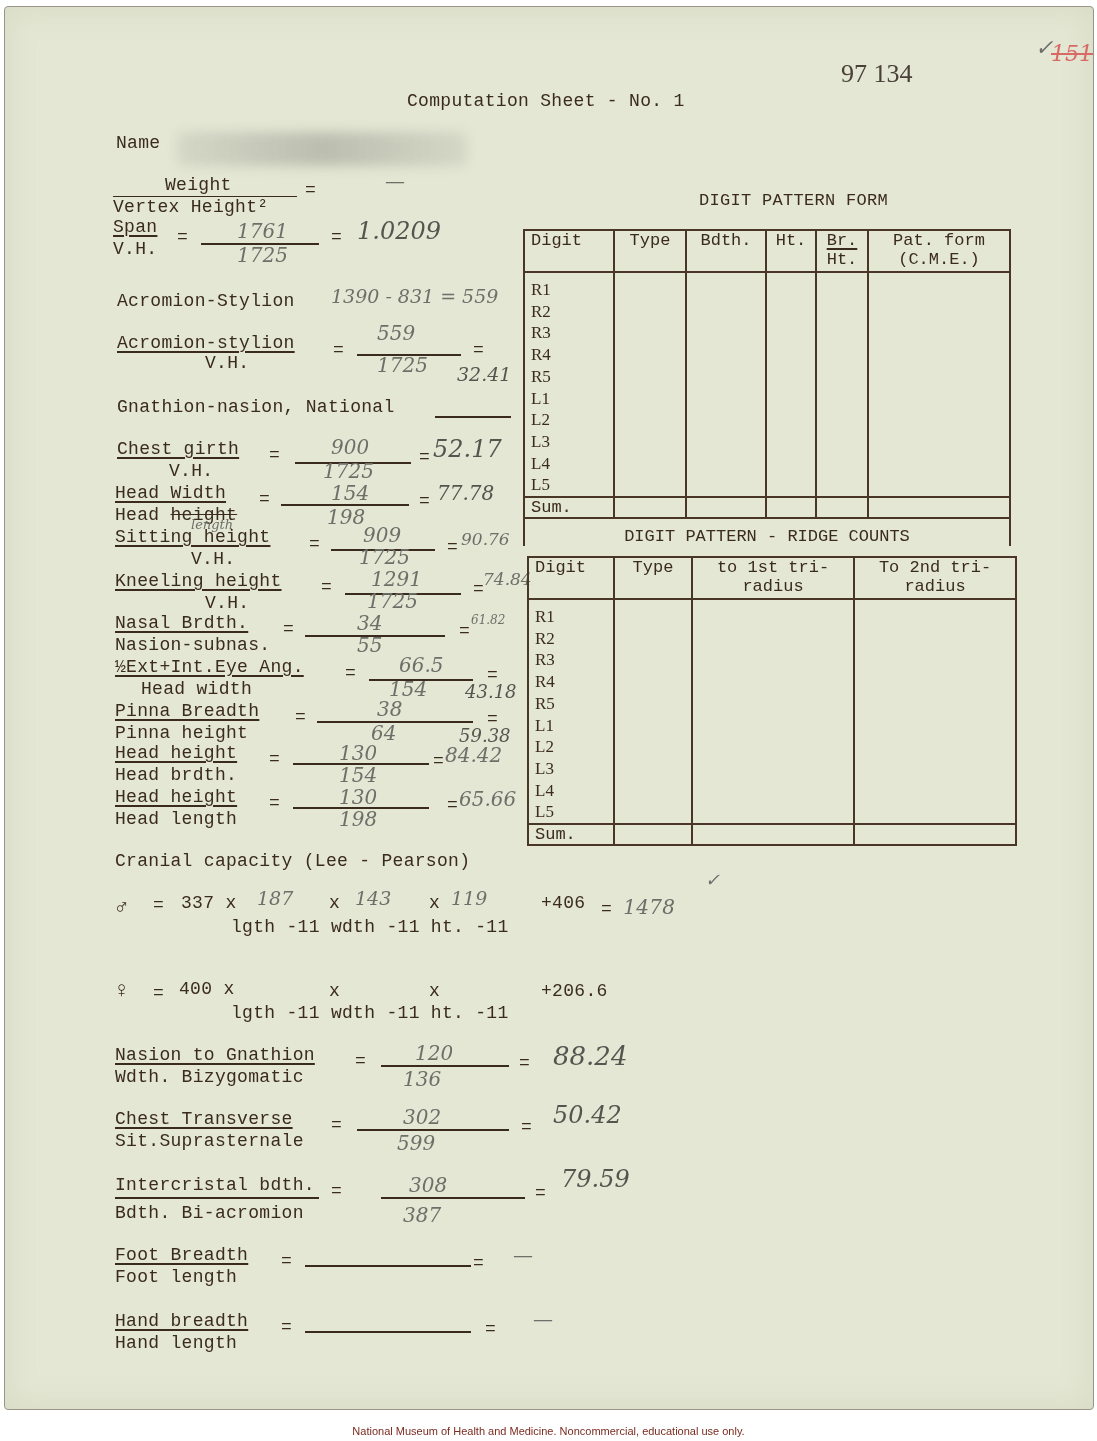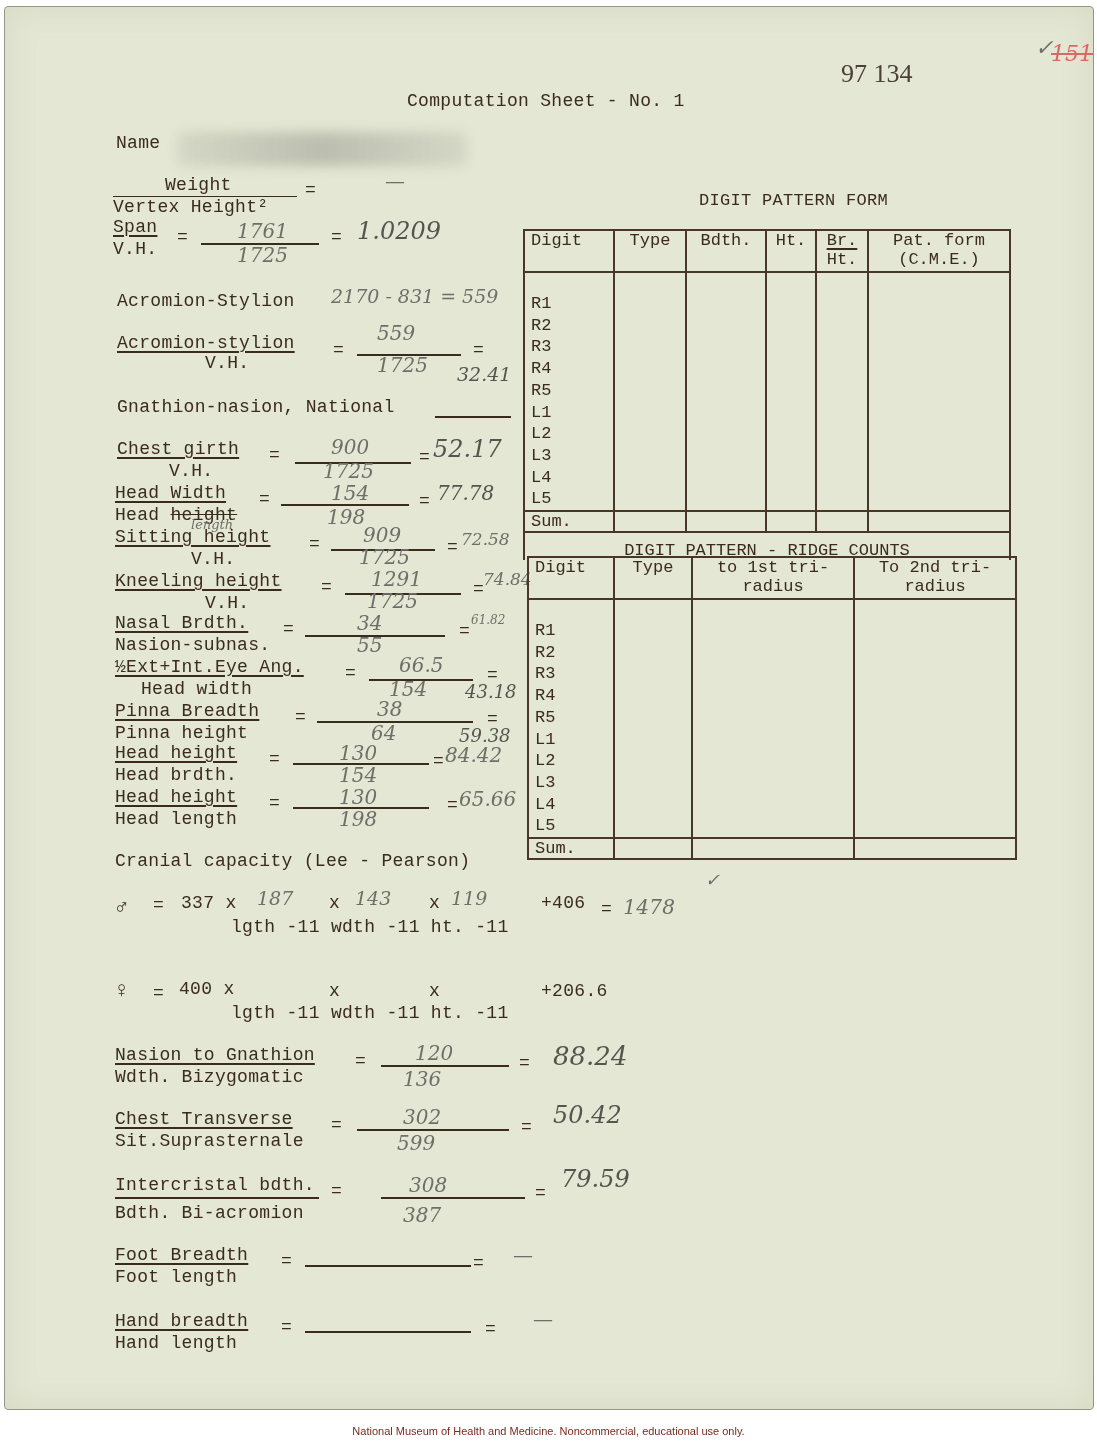--- a/index.html
+++ b/index.html
@@ -24,21 +24,21 @@
     .blank { position: absolute; border-bottom: 2px solid #3b2b1e; height: 0; }
     .strike { text-decoration: line-through; }
     .blur {
       position: absolute; left: 172px; top: 125px; width: 290px; height: 34px;
       background: linear-gradient(90deg, rgba(170,170,160,0.25), rgba(140,140,130,0.45), rgba(170,170,160,0.25));
       filter: blur(6px); border-radius: 8px;
     }
     table.grid { position: absolute; border-collapse: collapse; font-size: 17px; color: #3b2b1e; }
     table.grid td, table.grid th { border: 2px solid #4a3626; padding: 0 6px; vertical-align: top; font-weight: normal; }
     table.grid th { text-align: center; line-height: 19px; }
-    .digits td.lbl { line-height: 21.7px; padding-top: 20px; }
+    .digits td.lbl { line-height: 21.7px; padding-top: 6px; font-family: Liberation Serif, serif; }
     .footer-note { position: absolute; left: 0; width: 1097px; top: 1425px; text-align: center; font-family: "Liberation Sans", sans-serif; font-size: 11px; color: #7a2b1f; }
     .red { color: #d86a66; }
   </style>
 </head>
 <body>
 
 <div class="paper">
 
   <div class="abs" style="left:836px;top:52px;font-family:'Liberation Serif',serif;font-size:26px;color:#4a4038;">97  134</div>
   <div class="hand" style="left:1030px;top:28px;font-size:22px;">✓</div>
@@ -56,21 +56,21 @@
   <div class="abs typed ul" style="left:108px;top:210px;">Span</div>
   <div class="abs typed" style="left:108px;top:232px;">V.H.</div>
   <div class="abs typed" style="left:172px;top:220px;">=</div>
   <div class="blank" style="left:196px;top:236px;width:118px;"></div>
   <div class="hand" style="left:232px;top:212px;">1761</div>
   <div class="hand" style="left:232px;top:236px;">1725</div>
   <div class="abs typed" style="left:326px;top:220px;">=</div>
   <div class="hand dark" style="left:352px;top:210px;font-size:24px;">1.0209</div>
 
   <div class="abs typed" style="left:112px;top:284px;">Acromion-Stylion</div>
-  <div class="hand" style="left:326px;top:278px;font-size:19px;">2170 - 831 = 559</div>
+  <div class="hand" style="left:326px;top:278px;font-size:19px;">1390 - 831 = 559</div>
 
   <div class="abs typed ul" style="left:112px;top:326px;">Acromion-stylion</div>
   <div class="abs typed" style="left:200px;top:346px;">V.H.</div>
   <div class="abs typed" style="left:328px;top:333px;">=</div>
   <div class="blank" style="left:352px;top:347px;width:104px;"></div>
   <div class="hand" style="left:372px;top:314px;">559</div>
   <div class="hand" style="left:372px;top:346px;">1725</div>
   <div class="abs typed" style="left:468px;top:333px;">=</div>
   <div class="hand dark" style="left:452px;top:356px;font-size:19px;">32.41</div>
 
@@ -96,21 +96,21 @@
   <div class="abs typed" style="left:414px;top:484px;">=</div>
   <div class="hand dark" style="left:432px;top:474px;">77.78</div>
 
   <div class="abs typed ul" style="left:110px;top:520px;">Sitting height</div>
   <div class="abs typed" style="left:186px;top:542px;">V.H.</div>
   <div class="abs typed" style="left:304px;top:527px;">=</div>
   <div class="blank" style="left:326px;top:542px;width:104px;"></div>
   <div class="hand" style="left:358px;top:516px;">909</div>
   <div class="hand" style="left:354px;top:538px;">1725</div>
   <div class="abs typed" style="left:442px;top:530px;">=</div>
-  <div class="hand" style="left:456px;top:522px;font-size:17px;">72.58</div>
+  <div class="hand" style="left:456px;top:522px;font-size:17px;">90.76</div>
 
   <div class="abs typed ul" style="left:110px;top:564px;">Kneeling height</div>
   <div class="abs typed" style="left:200px;top:586px;">V.H.</div>
   <div class="abs typed" style="left:316px;top:570px;">=</div>
   <div class="blank" style="left:340px;top:586px;width:116px;"></div>
   <div class="hand" style="left:366px;top:560px;">1291</div>
   <div class="hand" style="left:362px;top:582px;">1725</div>
   <div class="abs typed" style="left:468px;top:572px;">=</div>
   <div class="hand" style="left:478px;top:562px;font-size:17px;">74.84</div>
 

